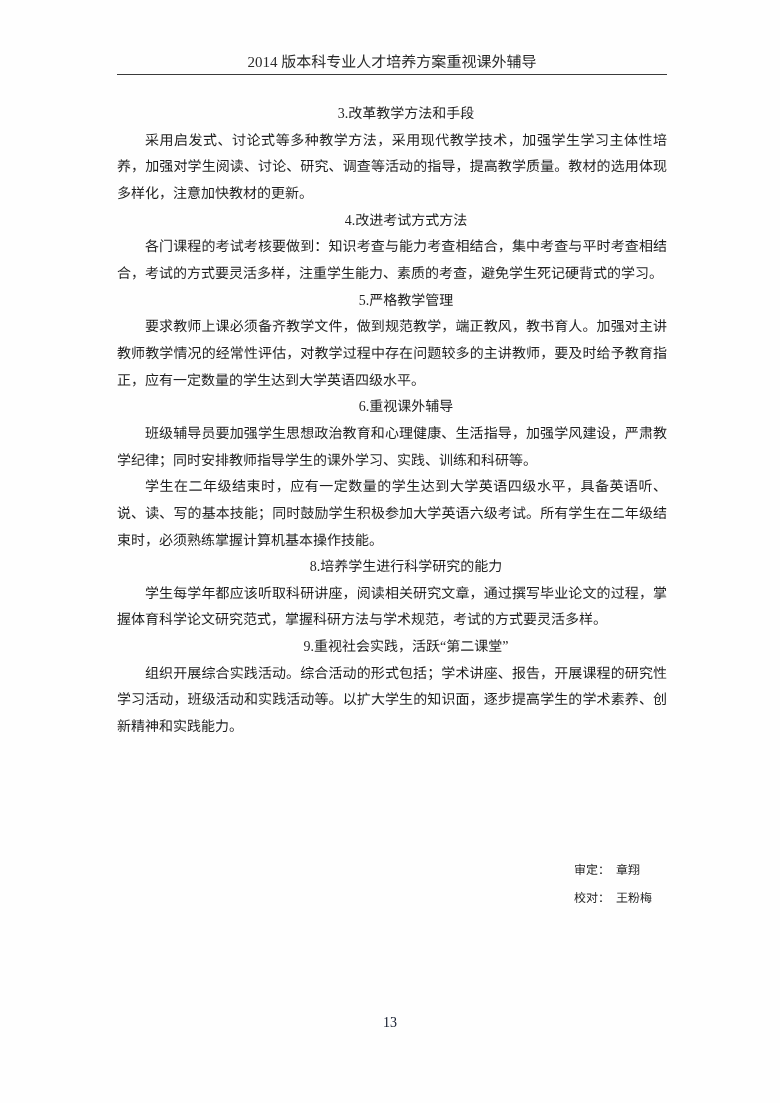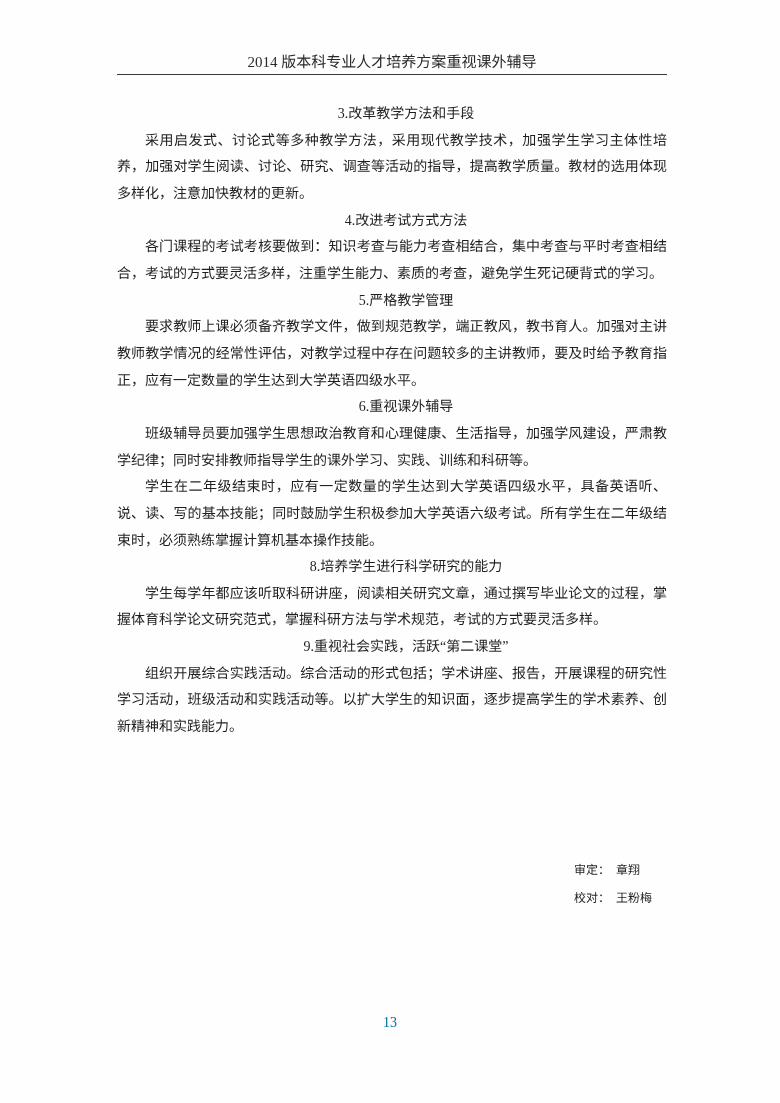--- a/index.html
+++ b/index.html
@@ -51,21 +51,21 @@
     text-align: left;
     color: #1f1f1f;
   }
   .page-footer {
     position: absolute;
     top: 1015px;
     left: 0;
     right: 0;
     text-align: center;
     font-size: 14px;
-    color: #0369a1;
+    color: #0f172a;
   }
 </style>
 </head>
 <body>
 
 <div class="page">
 
   <div class="page-header">
     <span>2014 版本科专业人才培养方案</span>
     <span>重视课外辅导</span>

